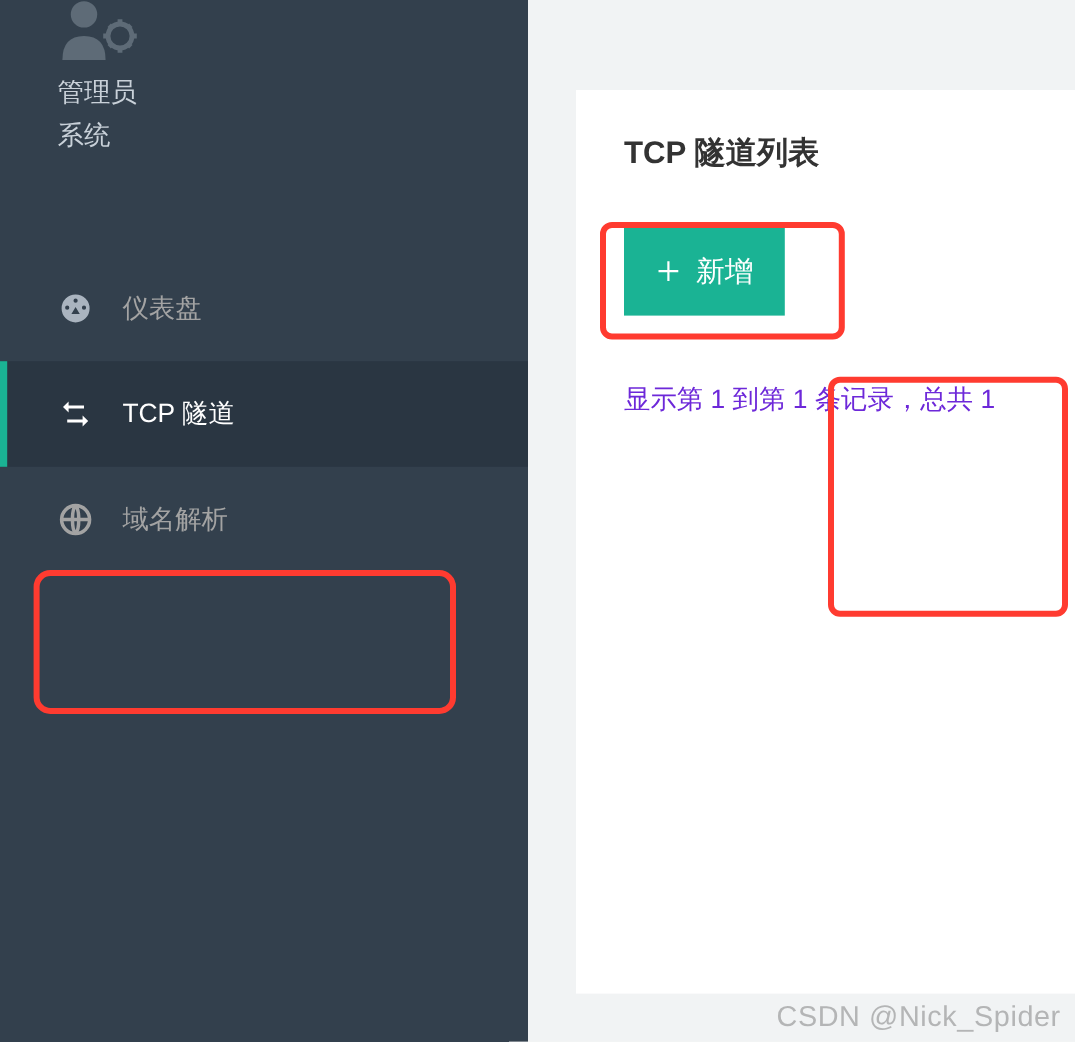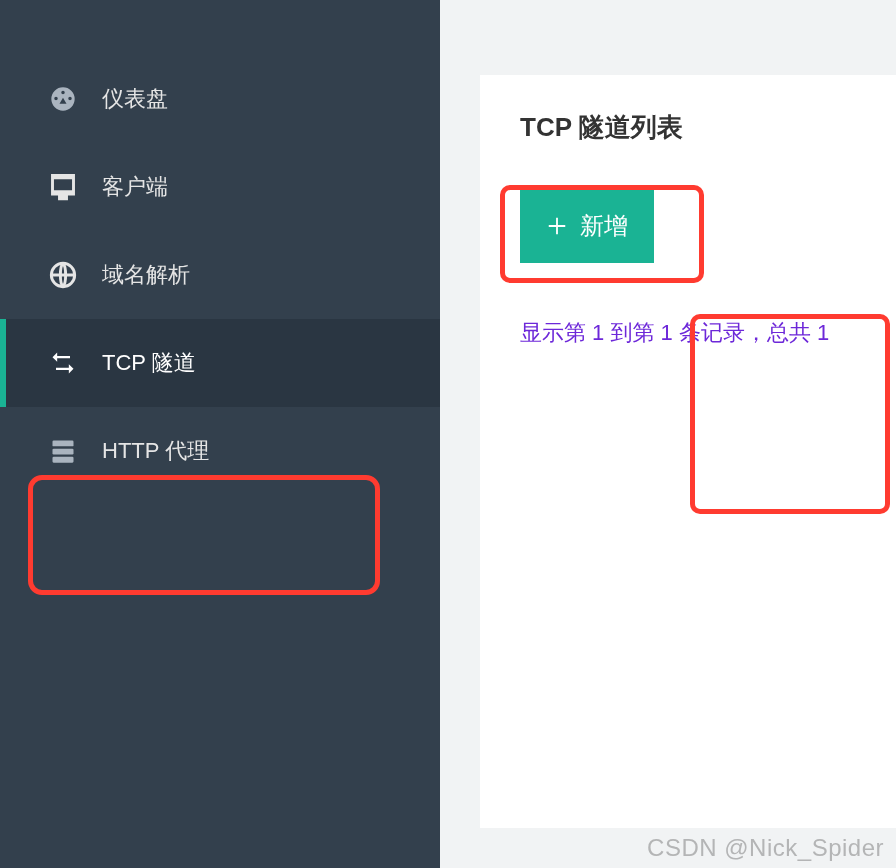--- a/index.html
+++ b/index.html
@@ -41,21 +41,21 @@
       font-size: 22px;
     }
     .nav {
       margin-top: 55px;
     }
     .nav-item {
       display: flex;
       align-items: center;
       padding: 0 48px;
       height: 88px;
-      color: #e5e5e5;
+      color: #a3a3a3;
       cursor: pointer;
       font-size: 22px;
     }
     .nav-item .icon {
       width: 30px;
       height: 30px;
       margin-right: 24px;
       display: flex;
       align-items: center;
       justify-content: center;
@@ -154,65 +154,68 @@
       color: rgba(120,120,120,0.5);
       font-size: 24px;
       font-family: Arial, sans-serif;
       letter-spacing: 0.5px;
     }
   </style>
 </head>
 <body>
 
 <div class="sidebar">
+  <div class="user-section">
+    <div class="user-icon">
+      <svg class="user-svg" width="70" height="50" viewBox="0 0 70 50">
+        <circle cx="22" cy="12" r="11"></circle>
+        <path d="M4 50 Q4 30 22 30 Q40 30 40 50 Z"></path>
+        <circle cx="52" cy="30" r="10" fill="none" stroke="#5e6b77" stroke-width="4"></circle>
+        <g stroke="#5e6b77" stroke-width="4">
+          <line x1="52" y1="16" x2="52" y2="20"></line>
+          <line x1="52" y1="40" x2="52" y2="44"></line>
+          <line x1="38" y1="30" x2="42" y2="30"></line>
+          <line x1="62" y1="30" x2="66" y2="30"></line>
+          <line x1="43" y1="21" x2="46" y2="24"></line>
+          <line x1="58" y1="36" x2="61" y2="39"></line>
+          <line x1="61" y1="21" x2="58" y2="24"></line>
+          <line x1="46" y1="36" x2="43" y2="39"></line>
+        </g>
+      </svg>
+    </div>
+    <div class="user-role">管理员</div>
+    <div class="user-system">系统</div>
+  </div>
 
   <div class="nav">
     <div class="nav-item">
       <span class="icon">
         <svg width="28" height="28" viewBox="0 0 24 24">
             <path d="M12 2A10 10 0 002 12a10 10 0 0020 0A10 10 0 0012 2zm0 3a1.5 1.5 0 011.5 1.5A1.5 1.5 0 0112 8a1.5 1.5 0 01-1.5-1.5A1.5 1.5 0 0112 5zM6 10a1.5 1.5 0 110 3 1.5 1.5 0 010-3zm12 0a1.5 1.5 0 110 3 1.5 1.5 0 010-3zm-6 1l3 5h-6l3-5z"></path>
           </svg>
       </span>
       <span class="label">仪表盘</span>
     </div>
-    <div class="nav-item">
+    <div class="nav-item active">
       <span class="icon">
         <svg width="28" height="28" viewBox="0 0 24 24">
-            <path d="M3 4h18v12H3V4zm0 0V2h18v2M3 16v2h18v-2M9 20h6v2H9z" fill="none" stroke="currentColor" stroke-width="2.5"></path>
+            <path d="M7 3L3 7l4 4V8h11V6H7V3zm10 18l4-4-4-4v3H6v2h11v3z"></path>
           </svg>
       </span>
-      <span class="label">客户端</span>
+      <span class="label">TCP 隧道</span>
     </div>
     <div class="nav-item">
       <span class="icon">
         <svg width="28" height="28" viewBox="0 0 24 24">
             <circle cx="12" cy="12" r="10" fill="none" stroke="currentColor" stroke-width="2.5"></circle>
             <path d="M2 12h20M12 2c3 3 3 17 0 20M12 2c-3 3-3 17 0 20" fill="none" stroke="currentColor" stroke-width="2.5"></path>
           </svg>
       </span>
       <span class="label">域名解析</span>
     </div>
-    <div class="nav-item active">
-      <span class="icon">
-        <svg width="28" height="28" viewBox="0 0 24 24">
-            <path d="M7 3L3 7l4 4V8h11V6H7V3zm10 18l4-4-4-4v3H6v2h11v3z"></path>
-          </svg>
-      </span>
-      <span class="label">TCP 隧道</span>
-    </div>
-    <div class="nav-item">
-      <span class="icon">
-        <svg width="28" height="28" viewBox="0 0 24 24">
-            <rect x="3" y="3" width="18" height="5" rx="1"></rect>
-            <rect x="3" y="10" width="18" height="5" rx="1"></rect>
-            <rect x="3" y="17" width="18" height="5" rx="1"></rect>
-          </svg>
-      </span>
-      <span class="label">HTTP 代理</span>
-    </div>
   </div>
 </div>
 
 <div class="main">
   <div class="card">
     <div class="card-title">TCP 隧道列表</div>
     
     <button class="add-btn">
       <svg width="22" height="22" viewBox="0 0 24 24">
           <path d="M11 3h2v8h8v2h-8v8h-2v-8H3v-2h8V3z"></path>

